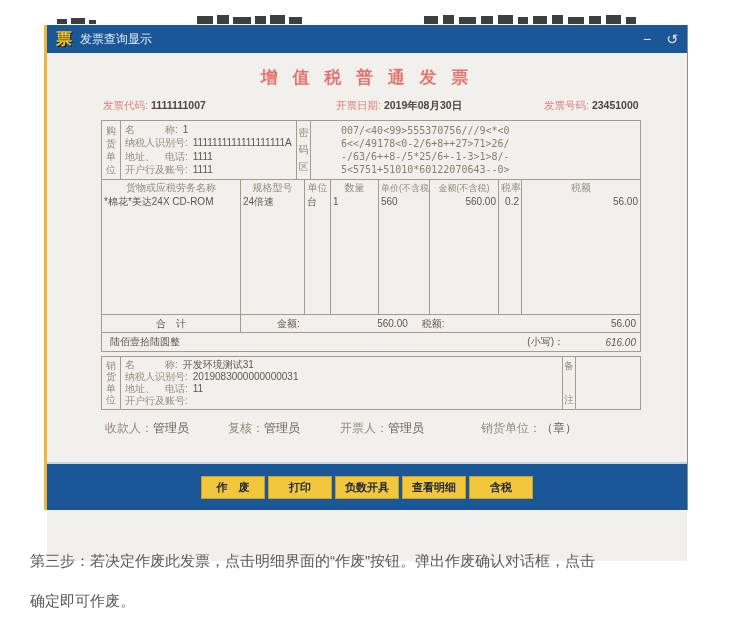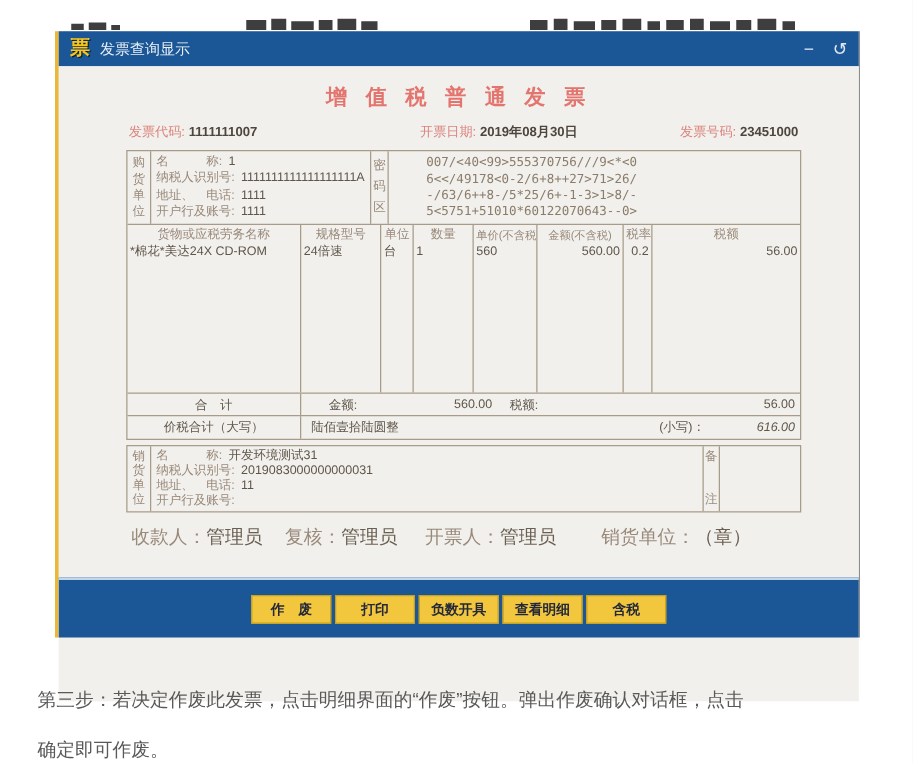--- a/index.html
+++ b/index.html
@@ -45,36 +45,36 @@
   .col:last-child{border-right:none;flex:1;}
   .col-header{text-align:center;color:#99897a;white-space:nowrap;line-height:14px;}
   .col-value{color:#5f564a;white-space:nowrap;line-height:14px;}
   .c0{width:139px;} .c1{width:64px;} .c2{width:26px;} .c3{width:48px;} .c4{width:51px;} .c5{width:69px;} .c6{width:23px;}
   .c4 .col-header,.c5 .col-header{font-size:9px;}
   .al-r{text-align:right;}
 
   .row-total{display:flex;height:17px;border-bottom:1px solid #a89b89;font-size:10px;align-items:stretch;}
   .total-first{width:139px;box-sizing:border-box;border-right:1px solid #a89b89;display:flex;align-items:center;justify-content:center;color:#5f564a;}
   .total-rest{flex:1;display:flex;align-items:center;color:#5f564a;}
-  .t-amt-label{margin-left:22px;}
+  .t-amt-label{margin-left:36px;}
   .t-amt{width:108px;text-align:right;}
   .t-tax-label{margin-left:14px;}
   .t-tax{flex:1;text-align:right;padding-right:4px;}
 
   .row-capital{display:flex;height:18px;font-size:10px;align-items:stretch;}
   .cap-text{flex:1;display:flex;align-items:center;padding-left:8px;color:#5f564a;}
   .cap-small-label{display:flex;align-items:center;color:#5f564a;}
   .cap-small{width:72px;display:flex;align-items:center;justify-content:flex-end;padding-right:4px;color:#5f564a;font-style:italic;}
 
   .seller-box{position:absolute;left:54px;top:303px;width:540px;height:54px;box-sizing:border-box;border:1px solid #a89b89;display:flex;}
   .v-seller{width:19px;border-right:1px solid #a89b89;}
   .v-remark{width:14px;border-left:1px solid #a89b89;border-right:1px solid #a89b89;justify-content:space-between;padding:4px 0;}
   .note-area{width:64px;}
 
-  .inv-footer{position:absolute;top:367px;left:54px;width:540px;height:14px;font-size:15px;white-space:nowrap;}
+  .inv-footer{position:absolute;top:367px;left:54px;width:540px;height:14px;font-size:12px;white-space:nowrap;}
   .foot{position:absolute;top:0;}
   .foot-label{color:#99897a;}
   .foot-value{color:#6a5f52;}
 
   .bottombar{position:absolute;left:0;right:0;bottom:0;height:48px;background:#1b5796;border-top:2px solid #c3d6e8;
              box-sizing:border-box;display:flex;align-items:center;justify-content:center;gap:3px;}
   .btn{width:64px;height:23px;background:#f2c63d;border:1px solid #c9a11c;color:#23293a;font-weight:bold;font-size:11px;
        display:flex;align-items:center;justify-content:center;cursor:pointer;font-family:inherit;padding:0;}
 
   .caption{position:absolute;left:30px;top:541px;width:680px;font-size:15px;color:#595959;line-height:40px;}
@@ -214,21 +214,20 @@
           <div class="total-first">合　计</div>
           <div class="total-rest">
             <span class="t-amt-label">金额:</span>
             <span class="t-amt">560.00</span>
             <span class="t-tax-label">税额:</span>
             <span class="t-tax">56.00</span>
           </div>
         </div>
 
         <div class="row-capital">
-          <div class="total-first">价税合计（大写）</div>
           <div class="cap-text">陆佰壹拾陆圆整</div>
           <div class="cap-small-label">(小写)：</div>
           <div class="cap-small">616.00</div>
         </div>
       </div>
 
       <div class="seller-box">
         <div class="vlabel v-seller">
             <span>销</span>
             <span>货</span>

